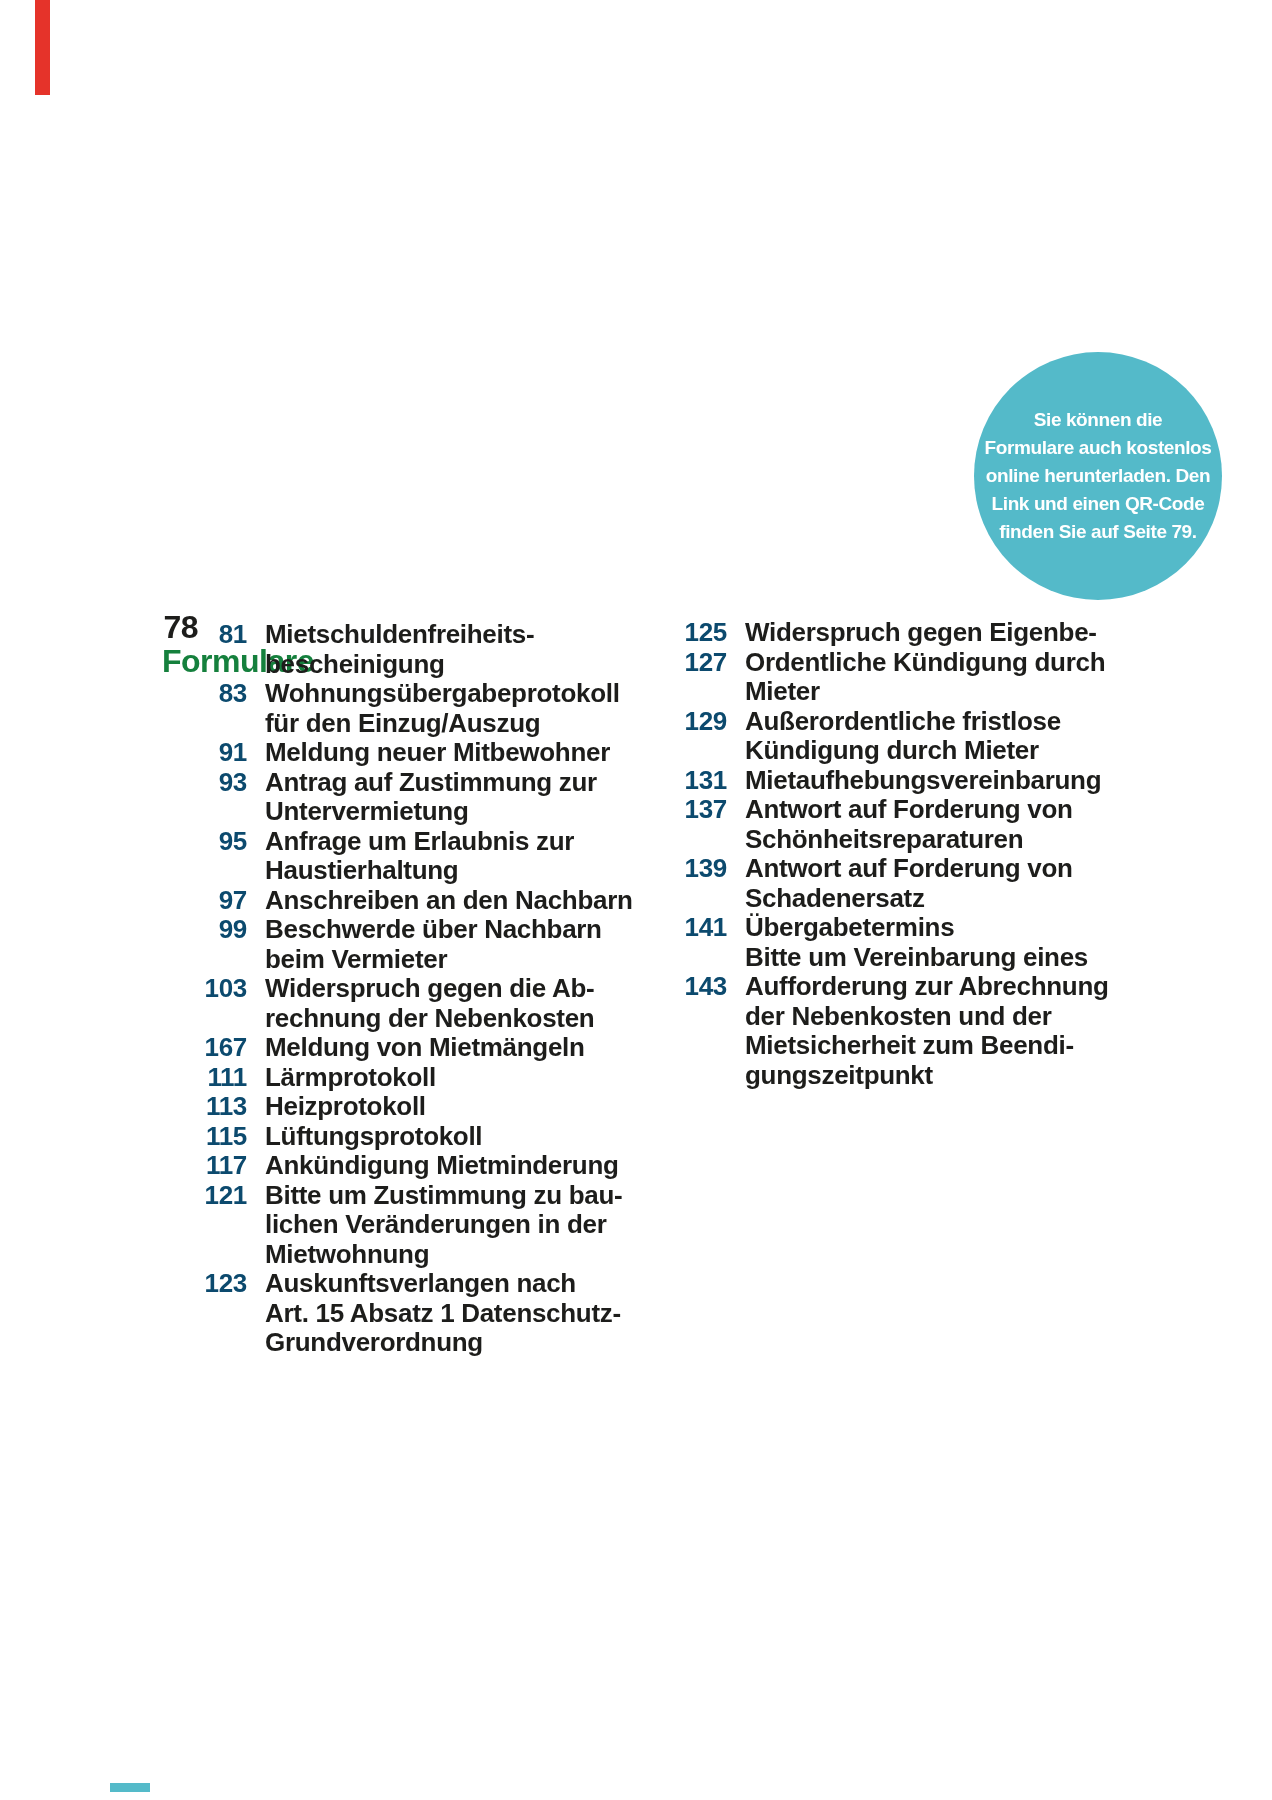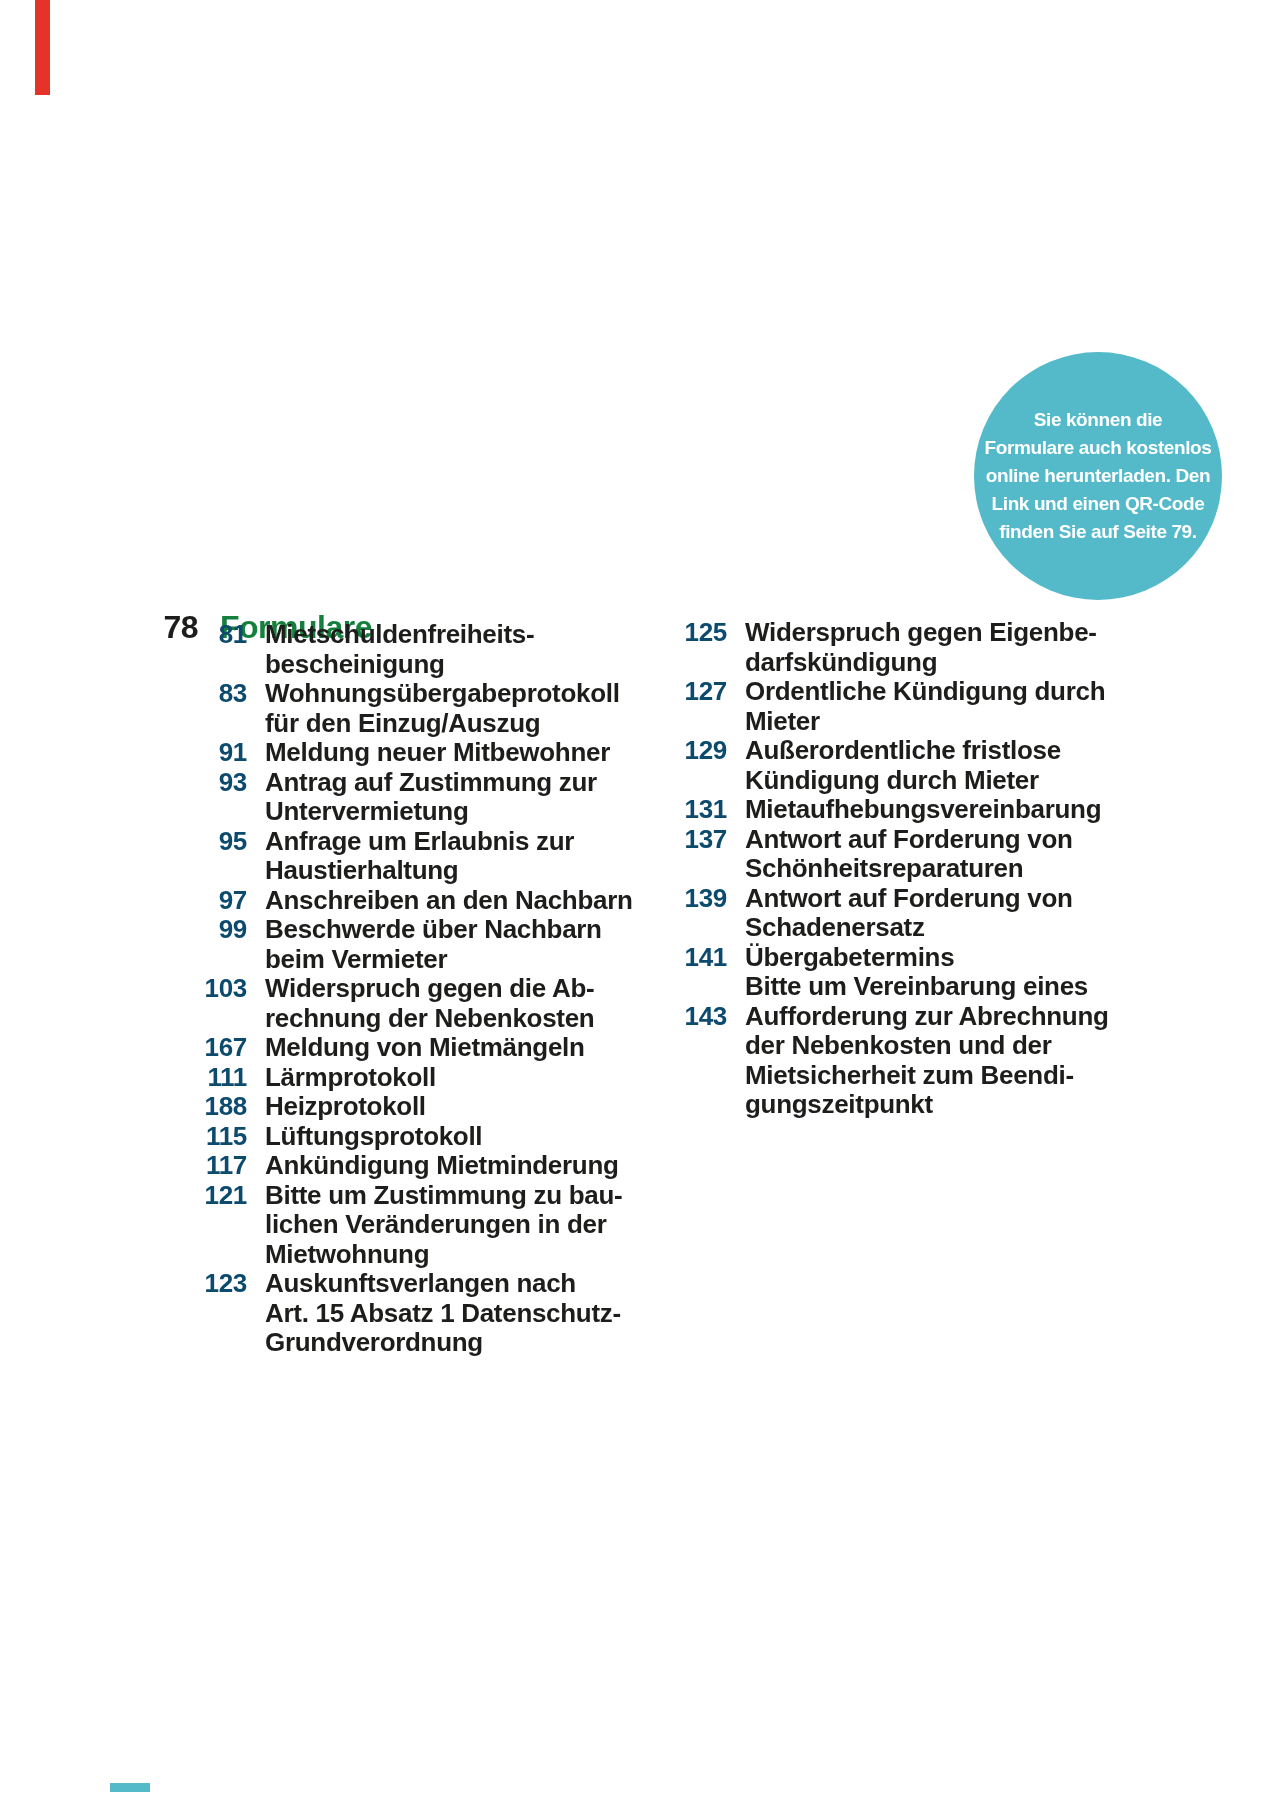--- a/index.html
+++ b/index.html
@@ -58,20 +58,21 @@
   
   .toc-header {
     position: absolute;
     left: 140px;
     top: 610px;
     display: flex;
     font-weight: bold;
     font-size: 32px;
     line-height: 34px;
     letter-spacing: -0.5px;
+    flex-direction: column;
   }
   .chapter-num {
     width: 58px;
     text-align: right;
     color: #1d1d1b;
   }
   .chapter-title {
     margin-left: 22px;
     color: #15803d;
   }
@@ -180,21 +181,21 @@
           <div class="toc-line">Meldung von Mietmängeln</div>
         </div>
       </div>
       <div class="toc-entry">
         <div class="toc-num">111</div>
         <div class="toc-text">
           <div class="toc-line">Lärmprotokoll</div>
         </div>
       </div>
       <div class="toc-entry">
-        <div class="toc-num">188</div>
+        <div class="toc-num">113</div>
         <div class="toc-text">
           <div class="toc-line">Heizprotokoll</div>
         </div>
       </div>
       <div class="toc-entry">
         <div class="toc-num">115</div>
         <div class="toc-text">
           <div class="toc-line">Lüftungsprotokoll</div>
         </div>
       </div>
@@ -219,21 +220,20 @@
           <div class="toc-line">Art. 15 Absatz 1 Datenschutz-</div>
           <div class="toc-line">Grundverordnung</div>
         </div>
       </div>
     </div>
   <div class="col col-right" id="col-right">
       <div class="toc-entry">
         <div class="toc-num">125</div>
         <div class="toc-text">
           <div class="toc-line">Widerspruch gegen Eigenbe-</div>
-          <div class="toc-line">darfskündigung</div>
         </div>
       </div>
       <div class="toc-entry">
         <div class="toc-num">127</div>
         <div class="toc-text">
           <div class="toc-line">Ordentliche Kündigung durch</div>
           <div class="toc-line">Mieter</div>
         </div>
       </div>
       <div class="toc-entry">

